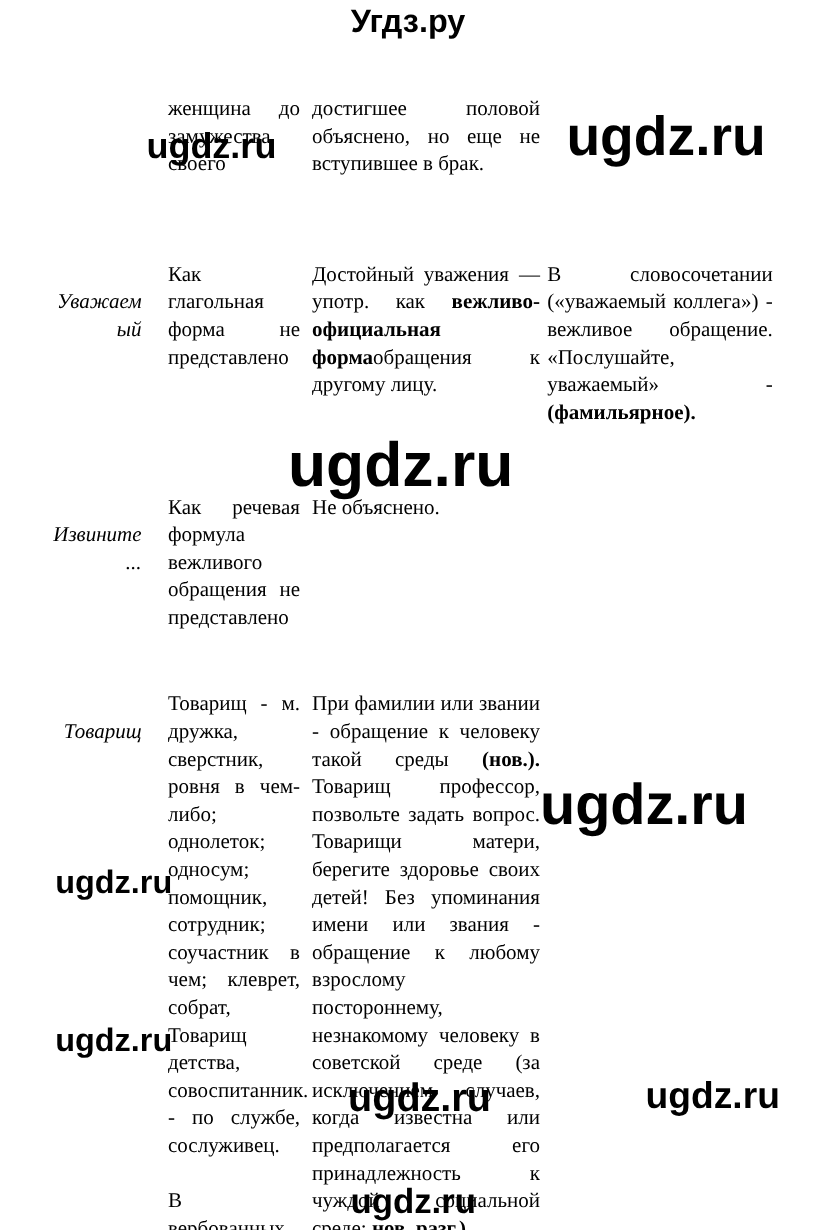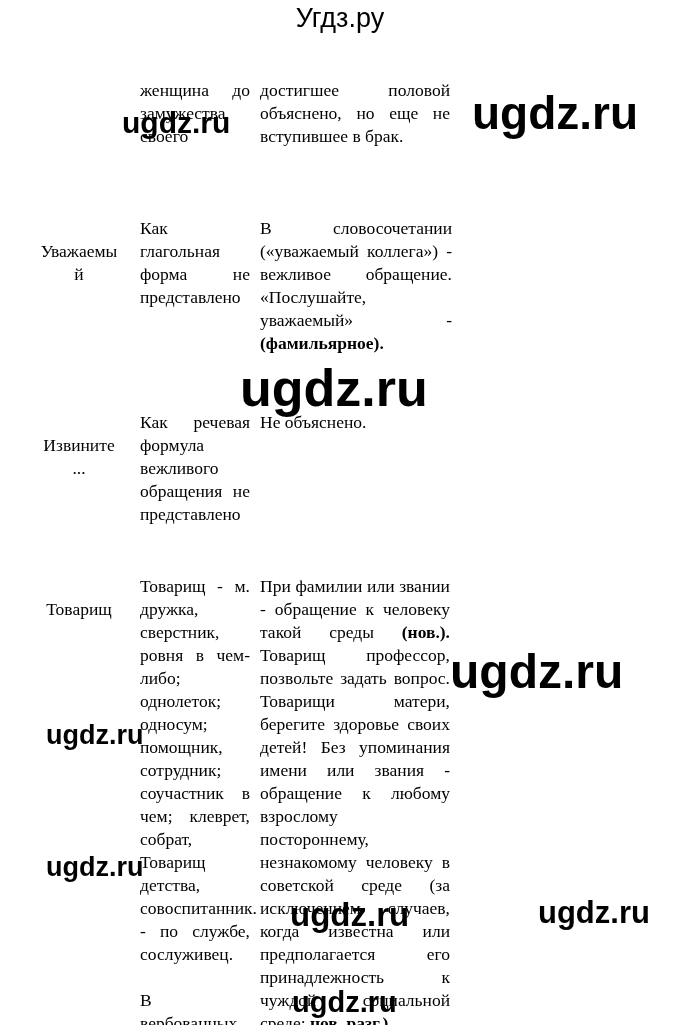--- a/index.html
+++ b/index.html
@@ -6,36 +6,36 @@
   body {
     width: 680px; height: 1025px;
     background: #ffffff; color: #000000;
     font-family: "Liberation Serif", serif;
     position: relative; overflow: hidden;
   }
   .page-title {
     position: absolute; top: 3px; left: 0; width: 680px;
     text-align: center;
     font-family: "Liberation Sans", sans-serif;
-    font-weight: normal; font-size: 27px; line-height: 30px;
+    font-weight: bold; font-size: 27px; line-height: 30px;
   }
   .doc-table { position: absolute; top: 40px; left: 40px; width: 608px; }
   .trow { display: grid; grid-template-columns: 100px 120px 196px 192px; }
   .trow:nth-child(1) { margin-bottom: 30px; }
   .trow:nth-child(2) { margin-bottom: 17px; }
   .trow:nth-child(3) { margin-bottom: 10px; }
   .cell {
     font-size: 17.5px; line-height: 23px;
     text-align: justify;
     margin-top: 39px;
   }
   .cell p { margin: 0; }
   .cell p + p { margin-top: 23px; }
   .cell.term {
-    text-align: center;
+    font-style: italic; text-align: right;
     padding-top: 23px; padding-right: 22px;
     overflow-wrap: anywhere;
   }
   .cell.c2 { padding-right: 10px; }
   .cell.c3 { padding-right: 6px; }
   .cell.c4 { padding-right: 4px; }
   .watermark {
     position: absolute;
     font-family: "Liberation Sans", sans-serif;
     font-weight: bold; line-height: 1; color: #000000;
@@ -58,20 +58,23 @@
         <p><span>достигшее половой объяснено, но еще не вступившее в брак.</span></p>
       </div>
       <div class="cell c4"></div>
     </div>
     <div class="trow">
       <div class="cell term">
         <p><span>Уважаемый</span></p>
       </div>
       <div class="cell c2">
         <p><span>Как глагольная форма не представлено</span></p>
+      </div>
+      <div class="cell c3">
+        <p><span>Достойный уважения — употр. как </span><b>вежливо-официальная форма</b><span>обращения к другому лицу.</span></p>
       </div>
       <div class="cell c4">
         <p><span>В словосочетании («уважаемый коллега») - вежливое обращение. «Послушайте, уважаемый» - </span><b>(фамильярное).</b></p>
       </div>
     </div>
     <div class="trow">
       <div class="cell term">
         <p><span>Извините ...</span></p>
       </div>
       <div class="cell c2">

